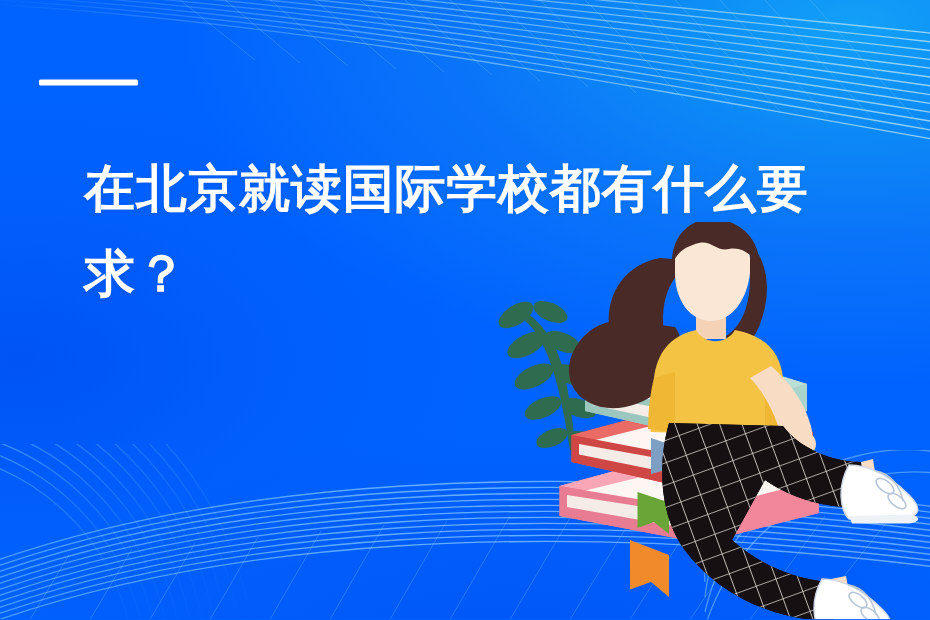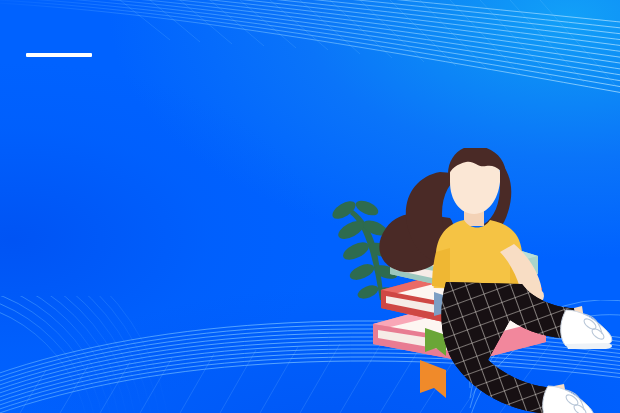--- a/index.html
+++ b/index.html
@@ -210,20 +210,21 @@
         <path d="M700 346 A 146 146 0 0 0 470 418"></path>
         <path d="M700 322 A 122 122 0 0 0 470 388"></path>
         <path d="M700 314 A 114 114 0 0 0 470 378"></path>
         <path d="M700 306 A 106 106 0 0 0 470 368"></path>
       </g>
     </g>
   </svg>
 
   <div class="rule"></div>
 
+  <div class="headline">在北京就读国际学校都有什么要求？</div>
 
   <svg class="illus" viewBox="0 0 302 265">
 
     <g fill="#2e6b4f">
       <path d="M35 62 C 46 70, 54 84, 58 100 C 62 118, 64 136, 66 152 L 62 152 C 59 134, 56 116, 51 100 C 46 84, 40 72, 32 66 Z"></path>
       <ellipse cx="26" cy="62" rx="13" ry="6.5" transform="rotate(-32 26 62)"></ellipse>
       <ellipse cx="49" cy="60" rx="12" ry="6" transform="rotate(24 49 60)"></ellipse>
       <ellipse cx="33" cy="82" rx="14" ry="6.8" transform="rotate(-28 33 82)"></ellipse>
       <ellipse cx="57" cy="80" rx="12.5" ry="6.2" transform="rotate(22 57 80)"></ellipse>
       <ellipse cx="38" cy="103" rx="14" ry="6.8" transform="rotate(-26 38 103)"></ellipse>

